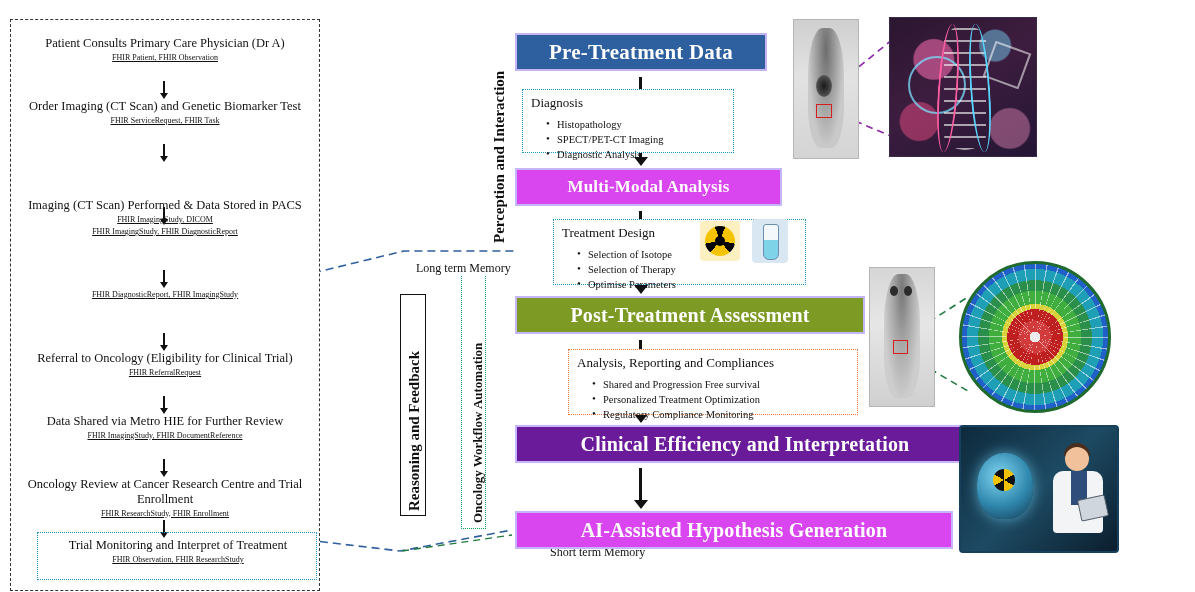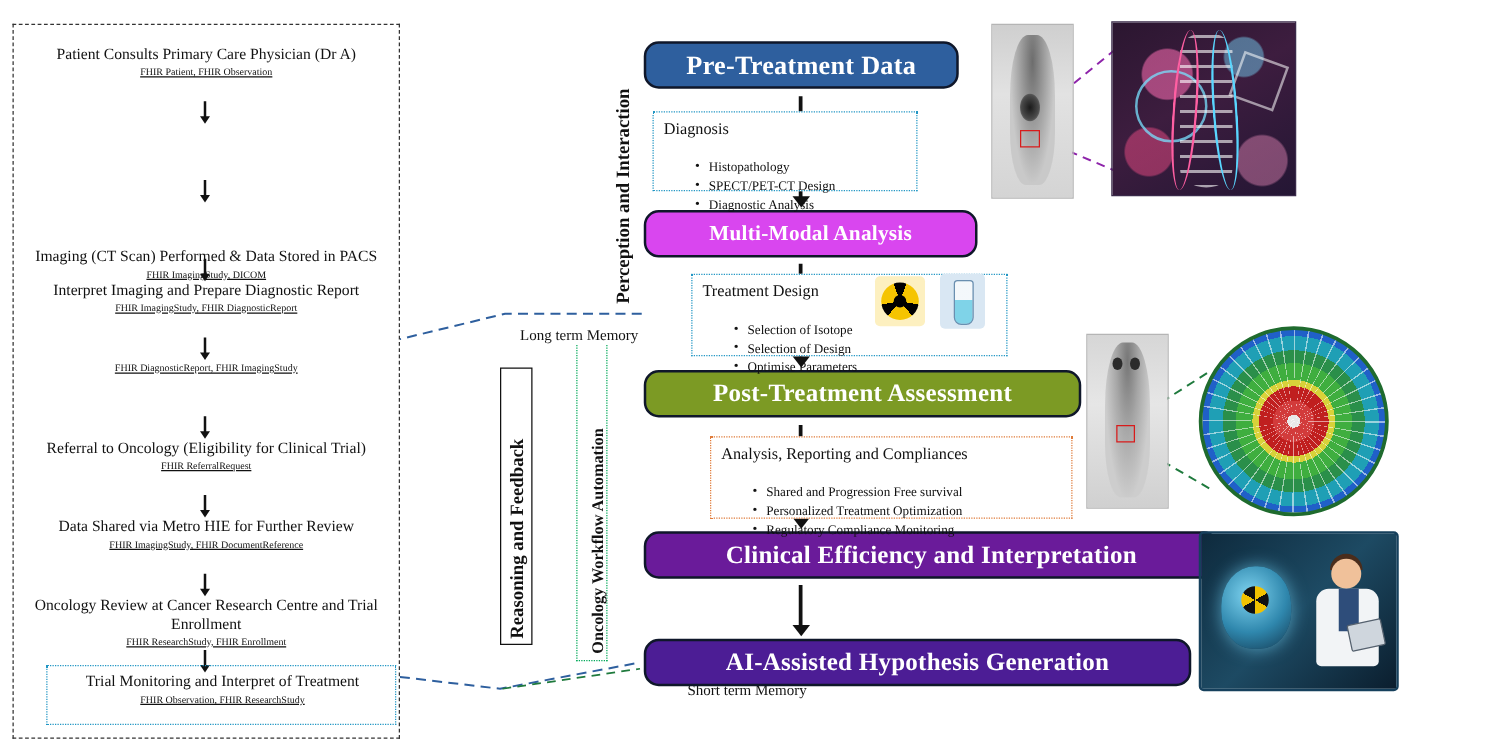--- a/index.html
+++ b/index.html
@@ -115,22 +115,22 @@
     background: #fff;
   }
 
   
   .pbox {
     position: absolute;
     box-sizing: border-box;
     display: flex;
     align-items: center;
     justify-content: center;
-    border: 2px solid #0f172a;
-    border-radius: 12px;
+    border: 2px solid #c4b5fd;
+    border-radius: 0;
     font-family: "Liberation Serif", serif;
     font-weight: bold;
     color: #ffffff;
     text-align: center;
     letter-spacing: .2px;
   }
   #box-pre {
     left: 515px; top: 22px;
     width: 252px; height: 38px;
     background: #2e5f9e;
@@ -150,40 +150,40 @@
   }
   #box-clin {
     left: 515px; top: 414px;
     width: 460px; height: 38px;
     background: #6a1b9a;
     font-size: 20px;
   }
   #box-ai {
     left: 515px; top: 500px;
     width: 438px; height: 38px;
-    background: #4c1d95;
+    background: #d946ef;
     font-size: 20px;
     text-align: center;
   }
 
   
   .dbox {
     position: absolute;
     box-sizing: border-box;
     background: #fff;
     padding: 5px 8px 6px 8px;
   }
   .dbox .dtitle {
     font-family: "Liberation Serif", serif;
     font-size: 13px;
     color: #111;
     margin-bottom: 2px;
   }
   .dbox ul {
-    margin: 16px;
+    margin: 6px;
     padding-left: 20px;
     list-style: none;
   }
   .dbox li {
     font-family: "Liberation Serif", serif;
     font-size: 10.5px;
     color: #111;
     line-height: 1.45;
     position: relative;
   }
@@ -511,36 +511,39 @@
 
     <div class="wf-step" style="top:16px;">
       <div class="wf-title">Patient Consults Primary Care Physician (Dr A)</div>
       <div class="wf-sub">FHIR Patient, FHIR Observation</div>
     </div>
     <div class="wf-arrow" style="top:61px;">
         <div class="shaft"></div>
         <div class="head"></div>
       </div>
 
+    <div class="wf-step" style="top:79px;">
+      <div class="wf-title">Order Imaging (CT Scan) and Genetic Biomarker Test</div>
+      <div class="wf-sub">FHIR ServiceRequest, FHIR Task</div>
+    </div>
     <div class="wf-arrow" style="top:124px;">
         <div class="shaft"></div>
         <div class="head"></div>
       </div>
 
     <div class="wf-step" style="top:142px;margin-top:36px;">
       <div class="wf-title">Imaging (CT Scan) Performed &amp; Data Stored in PACS</div>
       <div class="wf-sub">FHIR ImagingStudy, DICOM</div>
     </div>
     <div class="wf-arrow" style="top:187px;">
         <div class="shaft"></div>
         <div class="head"></div>
       </div>
 
     <div class="wf-step" style="top:205px;">
-      <div class="wf-title">Interpret Imaging and Prepare Diagnostic Report</div>
       <div class="wf-sub">FHIR ImagingStudy, FHIR DiagnosticReport</div>
     </div>
     <div class="wf-arrow" style="top:250px;">
         <div class="shaft"></div>
         <div class="head"></div>
       </div>
 
     <div class="wf-step" style="top:268px;">
       <div class="wf-sub">FHIR DiagnosticReport, FHIR ImagingStudy</div>
     </div>
@@ -615,30 +618,30 @@
   </div>
   <div class="parrow" style="left:639px; top:457px;">
     <div class="shaft" style="height:34px;"></div>
     <div class="head" style="top:32px;"></div>
   </div>
 
   <div class="dbox" id="dbox-diag">
     <div class="dtitle">Diagnosis</div>
     <ul>
       <li>Histopathology</li>
-      <li>SPECT/PET-CT Design</li>
+      <li>SPECT/PET-CT Imaging</li>
       <li>Diagnostic Analysis</li>
     </ul>
   </div>
 
   <div class="dbox" id="dbox-treat">
     <div class="dtitle">Treatment Design</div>
     <ul>
       <li>Selection of Isotope</li>
-      <li>Selection of Design</li>
+      <li>Selection of Therapy</li>
       <li>Optimise Parameters</li>
     </ul>
   </div>
 
   <div class="dbox" id="dbox-analysis">
     <div class="dtitle">Analysis, Reporting and Compliances</div>
     <ul>
       <li>Shared and Progression Free survival</li>
       <li>Personalized Treatment Optimization</li>
       <li>Regulatory Compliance Monitoring</li>

